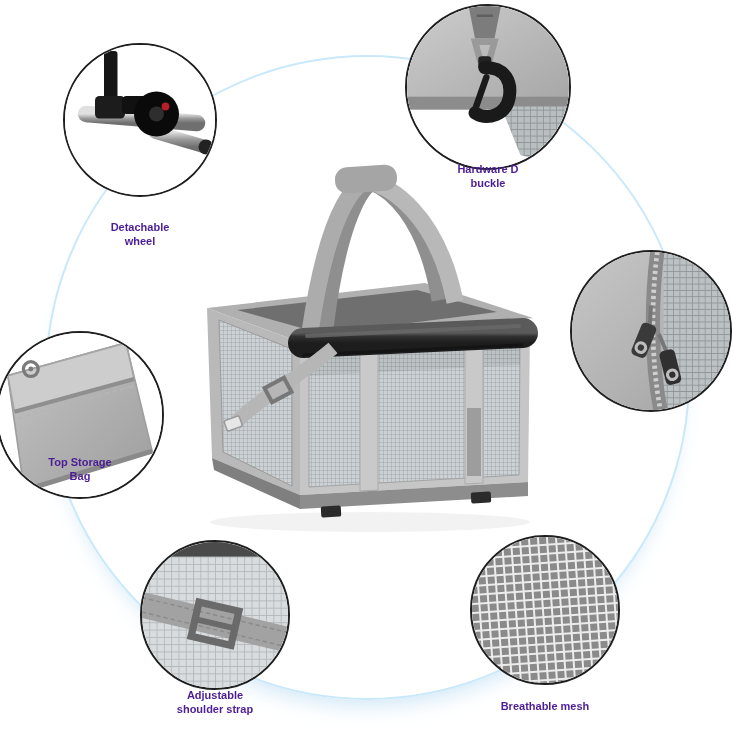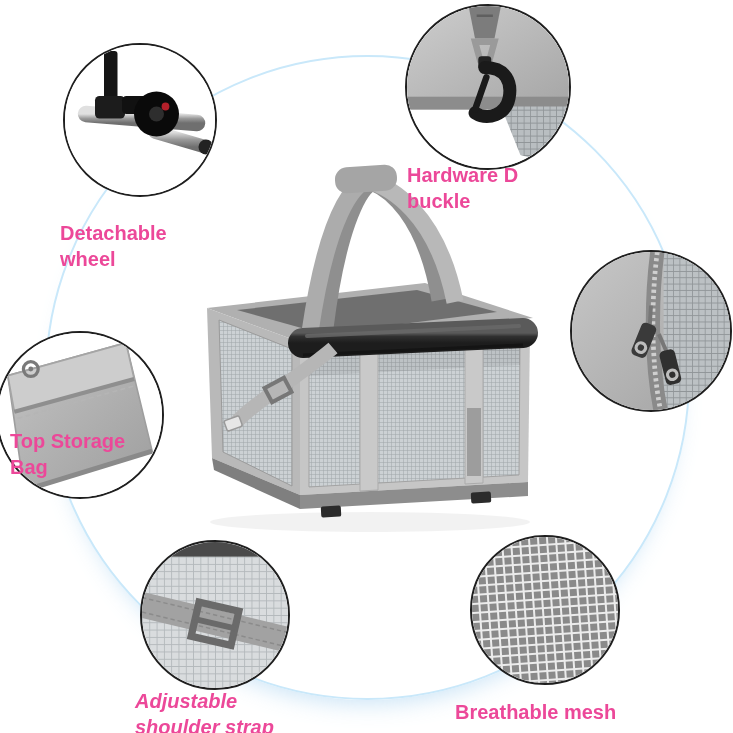--- a/index.html
+++ b/index.html
@@ -13,22 +13,22 @@
     position:absolute; left:45px; top:55px; width:645px; height:645px;
     border:2px solid #c9e8fa; border-radius:50%;
     box-shadow:0 16px 22px -12px rgba(140,195,235,0.45);
   }
   .photo {
     position:absolute; border:2px solid #1f1f1f; border-radius:50%;
     overflow:hidden; background:#ffffff;
   }
   .photo svg { display:block; width:100%; height:100%; }
   .callout-label {
-    position:absolute; font-weight:bold; font-size:20px; line-height:1.3;
-    text-align:left; white-space:pre-line; color:#ec4899;
+    position:absolute; font-weight:bold; font-size:11px; line-height:1.3;
+    text-align:center; white-space:pre-line; color:#4c1d95;
   }
   .carrier { position:absolute; left:175px; top:150px; width:380px; height:400px; }
   .mesh-fill {
     position:absolute; inset:-20%;
     background-color:#8a8a8a;
     background-image:
       linear-gradient(#ececec 2px, transparent 2px),
       linear-gradient(90deg, #ececec 2px, transparent 2px);
     background-size:9px 9px;
     transform:rotate(-4deg);
@@ -182,21 +182,21 @@
       <rect width="100" height="100" fill="#ffffff"></rect>
       <polygon points="6,26 78,6 94,72 16,96" fill="url(#fab4)" stroke="#9e9e9e" stroke-width="1"></polygon>
       <polygon points="6,26 78,6 83,28 10,48" fill="#cdcdcd" stroke="#a5a5a5" stroke-width="1"></polygon>
       <path d="M10,48 L83,28" stroke="#8f8f8f" stroke-width="2.5"></path>
       <path d="M12,52 L84,32" stroke="#b5b5b5" stroke-width="1" stroke-dasharray="3,2"></path>
       <path d="M16,96 L94,72" stroke="#8a8a8a" stroke-width="3"></path>
       <circle cx="20" cy="22" r="4.5" fill="none" stroke="#7a7a7a" stroke-width="2"></circle>
       <circle cx="20" cy="22" r="1.5" fill="#7a7a7a"></circle>
     </svg>
   </div>
-  <div class="callout-label" style="left:10px; top:428px; width:140px;">Top Storage
+  <div class="callout-label" style="left:10px; top:455px; width:140px;">Top Storage
 Bag</div>
 
   <div class="photo" style="left:140px; top:540px; width:150px; height:150px;">
     <svg viewBox="0 0 100 100">
       <defs>
         <pattern id="mesh5" width="5" height="5" patternUnits="userSpaceOnUse">
           <rect width="5" height="5" fill="#d9dcde"></rect>
           <path d="M0 0H5 M0 0V5" stroke="#b3b8bb" stroke-width="1.2" fill="none"></path>
         </pattern>
       </defs>
@@ -204,21 +204,21 @@
       <rect x="0" y="0" width="100" height="10" fill="#4a4a4a"></rect>
       <polygon points="0,34 100,58 100,76 0,52" fill="#a2a2a2"></polygon>
       <path d="M0,38 L100,62" stroke="#8b8b8b" stroke-width="1" stroke-dasharray="3,2"></path>
       <path d="M0,48 L100,72" stroke="#8b8b8b" stroke-width="1" stroke-dasharray="3,2"></path>
       <g transform="rotate(13 50 56)">
         <rect x="36" y="44" width="28" height="24" fill="none" stroke="#6a6a6a" stroke-width="5"></rect>
         <line x1="36" y1="56" x2="64" y2="56" stroke="#6a6a6a" stroke-width="4"></line>
       </g>
     </svg>
   </div>
-  <div class="callout-label" style="left:135px; top:688px; width:160px;font-style:italic;">Adjustable
+  <div class="callout-label" style="left:135px; top:688px; width:160px;">Adjustable
 shoulder strap</div>
 
   <div class="photo" style="left:470px; top:535px; width:150px; height:150px;">
     <div class="mesh-fill"></div>
   </div>
   <div class="callout-label" style="left:455px; top:690px; width:180px;margin-top:9px;">Breathable mesh</div>
 
 </div>
 
 </body></html>

